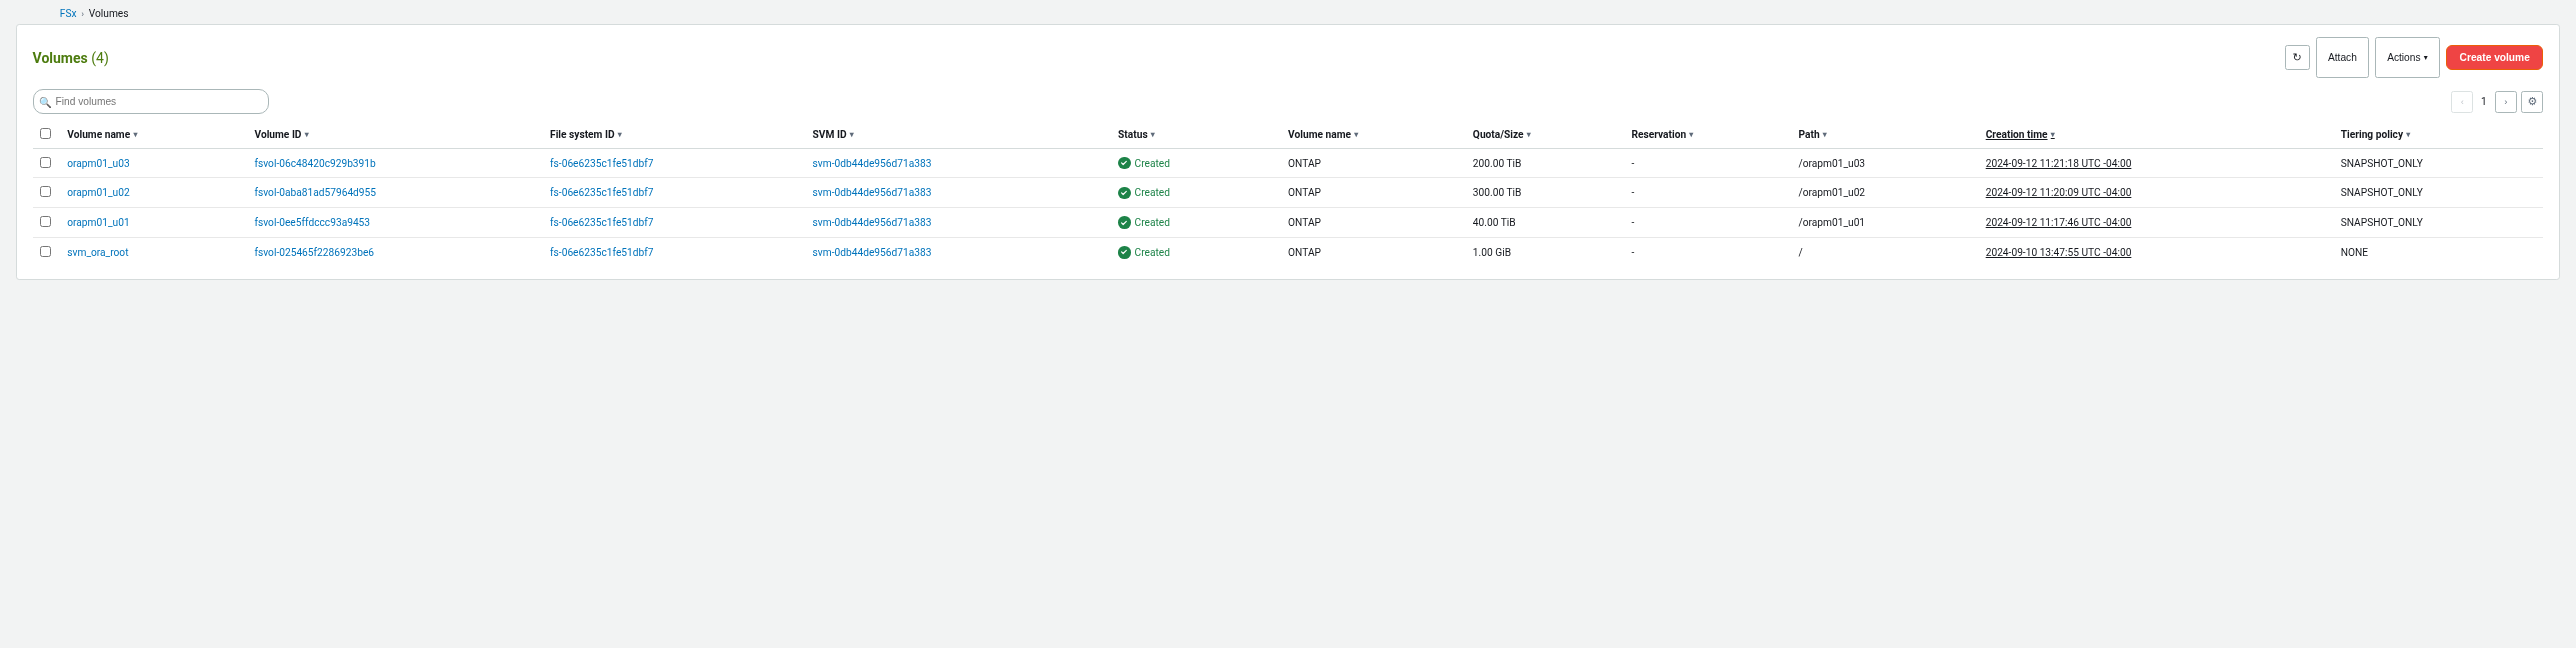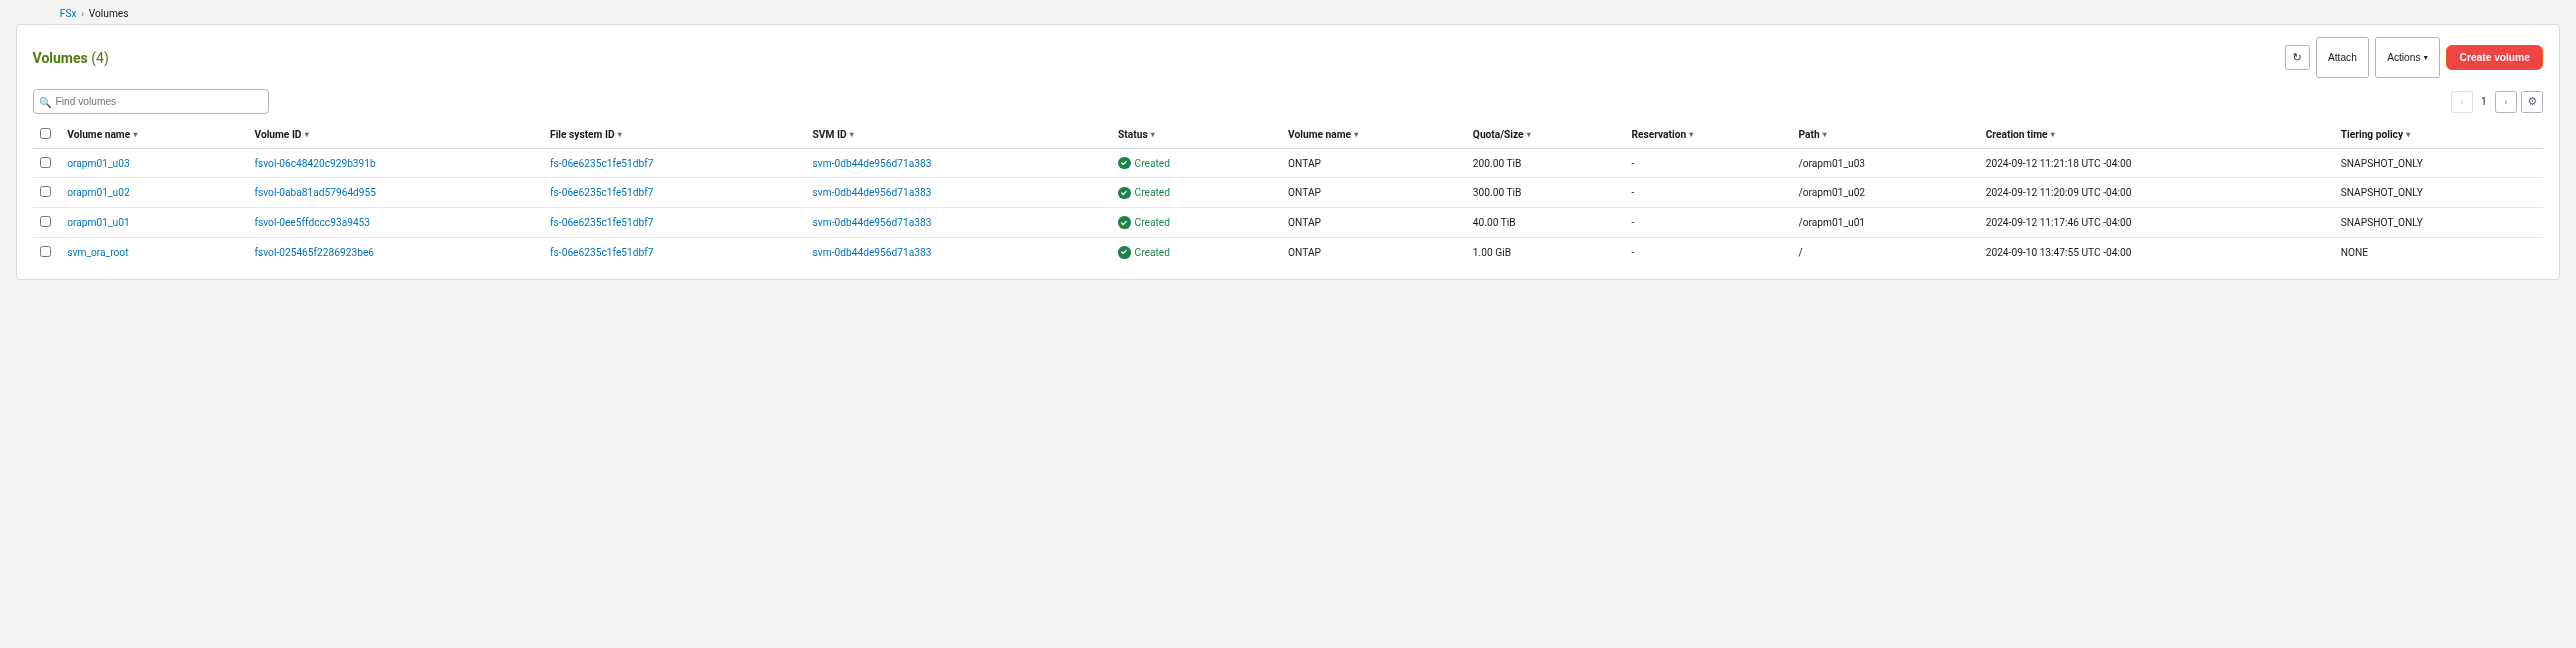--- a/index.html
+++ b/index.html
@@ -107,21 +107,21 @@
       left: 7px;
       top: 50%;
       transform: translateY(-50%);
       color: #5f6b7a;
       font-size: 10.2px;
     }
     .search-input {
       width: 100%;
       height: 25px;
       border: 0.8px solid #aab7b8;
-      border-radius: 4px;
+      border-radius: 10px;
       padding: 0 7.9px 0 22px;
       font-size: 10.2px;
       color: #16191f;
       outline: none;
     }
 
     .pagination-wrapper {
       display: flex;
       align-items: center;
       gap: 4.7px;
@@ -224,21 +224,21 @@
 
     .col-volume-name { min-width: 87px; }
     .col-volume-id { min-width: 126px; }
     .col-fs-id { min-width: 122px; }
     .col-svm-id { min-width: 142px; }
     .col-status { min-width: 79px; }
     .col-volume-type { min-width: 71px; }
     .col-quota { min-width: 71px; }
     .col-reservation { min-width: 71px; }
     .col-path { min-width: 87px; margin-left: 28px; }
-    .col-creation { min-width: 165px; }
+    .col-creation { min-width: 165px; text-decoration: underline; }
     .col-tiering { min-width: 95px; }
   </style>
 </head>
 <body>
 
 <div class="breadcrumb">
   <a href="#">FSx</a>
   <span class="breadcrumb-separator">›</span>
   <span class="breadcrumb-current">Volumes</span>
 </div>

